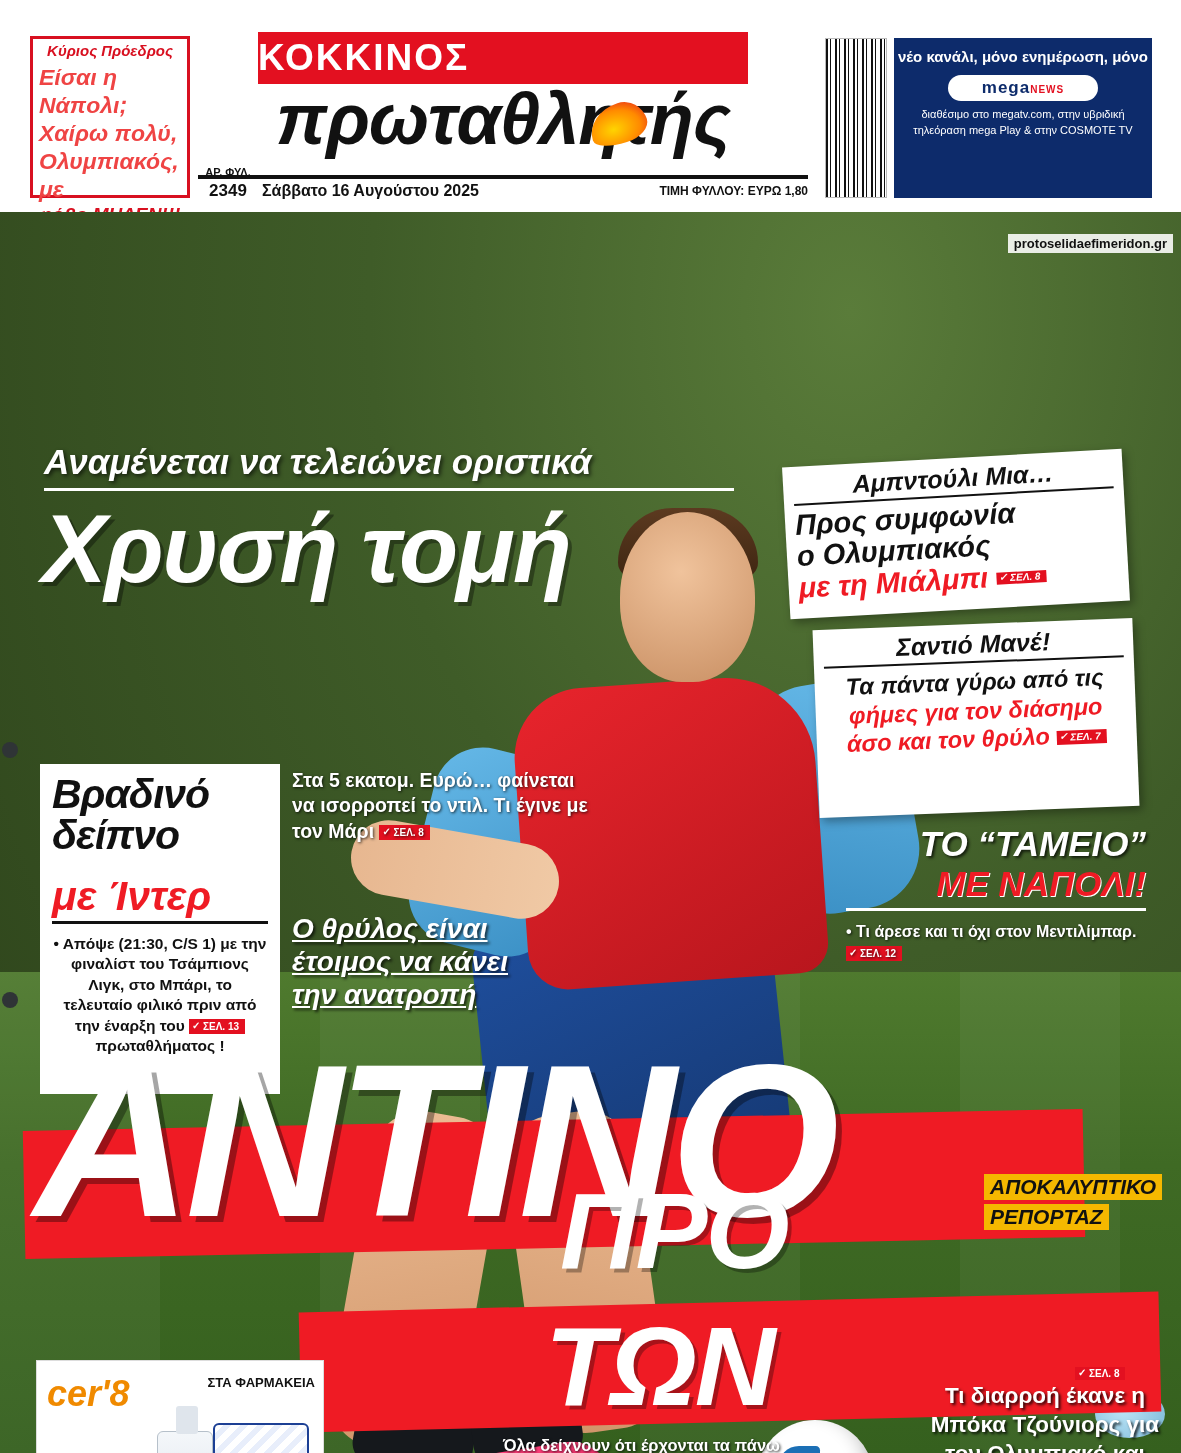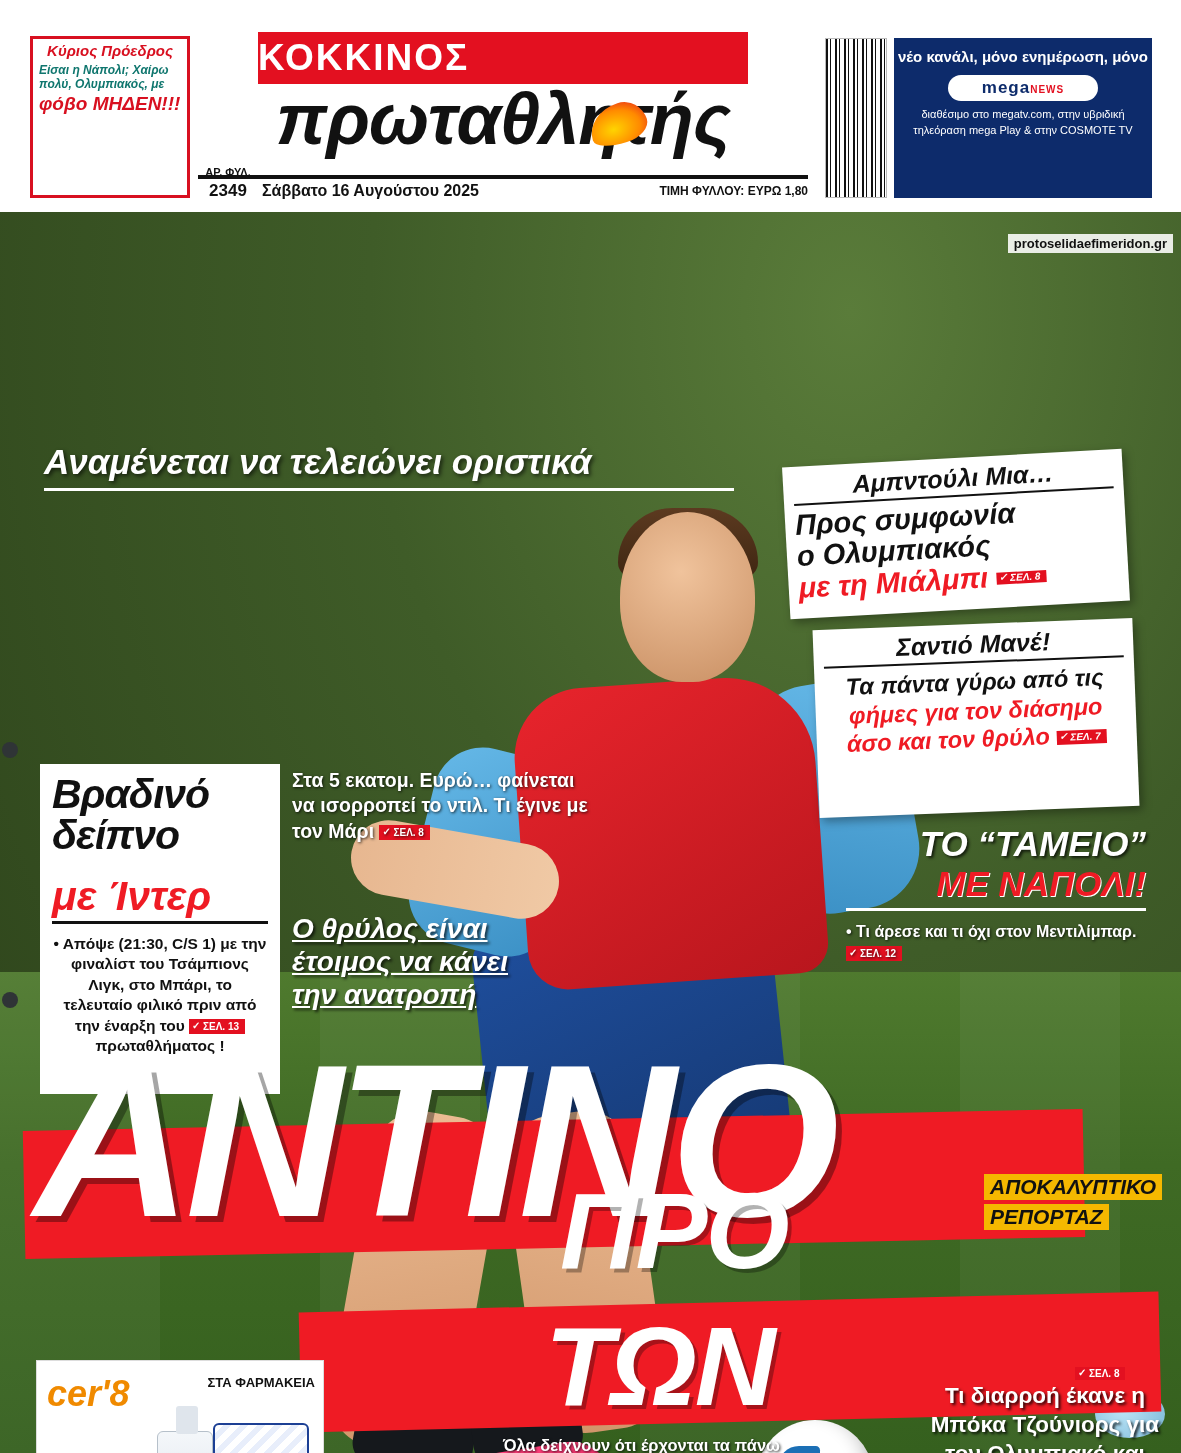--- a/index.html
+++ b/index.html
@@ -20,21 +20,21 @@
   .mast-left {
     position: absolute; left: 30px; top: 36px; width: 160px; height: 162px;
     border: 3px solid #d81020; background: #fff;
     padding: 4px 6px;
   }
   .mast-left .ml-1 {
     color: #d81020; font-weight: bold; font-size: 15px; text-align: center;
     font-style: italic; line-height: 1.1;
   }
   .mast-left .ml-2 {
-    color: #0f766e; font-weight: bold; font-size: 12px; line-height: 1.22;
+    color: #ef4444; font-weight: bold; font-size: 23px; line-height: 1.22;
     margin-top: 3px; font-style: italic;
   }
   .mast-left .ml-3 {
     color: #d81020; font-weight: bold; font-size: 19px; font-style: italic;
     margin-top: 1px;
   }
 
   .mast-center {
     position: absolute; left: 198px; top: 30px; width: 610px; height: 150px;
   }
@@ -444,20 +444,21 @@
   <div class="pl-sock-a"></div>
   <div class="pl-sock-b"></div>
   <div class="pl-boot-b"></div>
 
   <div class="ball"></div>
   <div class="ball2"></div>
 
   <div class="watermark">protoselidaefimeridon.gr</div>
 
   <div class="kicker-main">Αναμένεται να τελειώνει οριστικά</div>
+  <div class="h1-white">Χρυσή τομή</div>
 
   <div class="box-inter">
     <div class="t1">Βραδινό δείπνο</div>
     <div class="t2">με Ίντερ</div>
     <div class="body">
       <span>• Απόψε (21:30, C/S 1) με την φιναλίστ του Τσάμπιονς Λιγκ, στο Μπάρι, το τελευταίο φιλικό πριν από την έναρξη του</span>
       <span class="pagetag">ΣΕΛ. 13</span>
       <span>πρωταθλήματος !</span>
     </div>
   </div>

